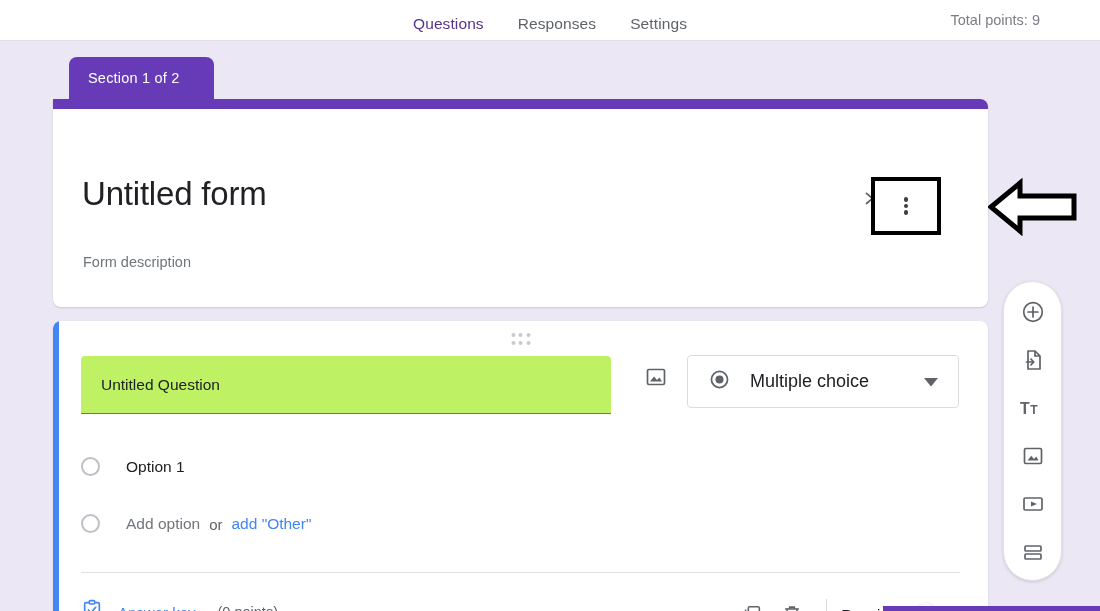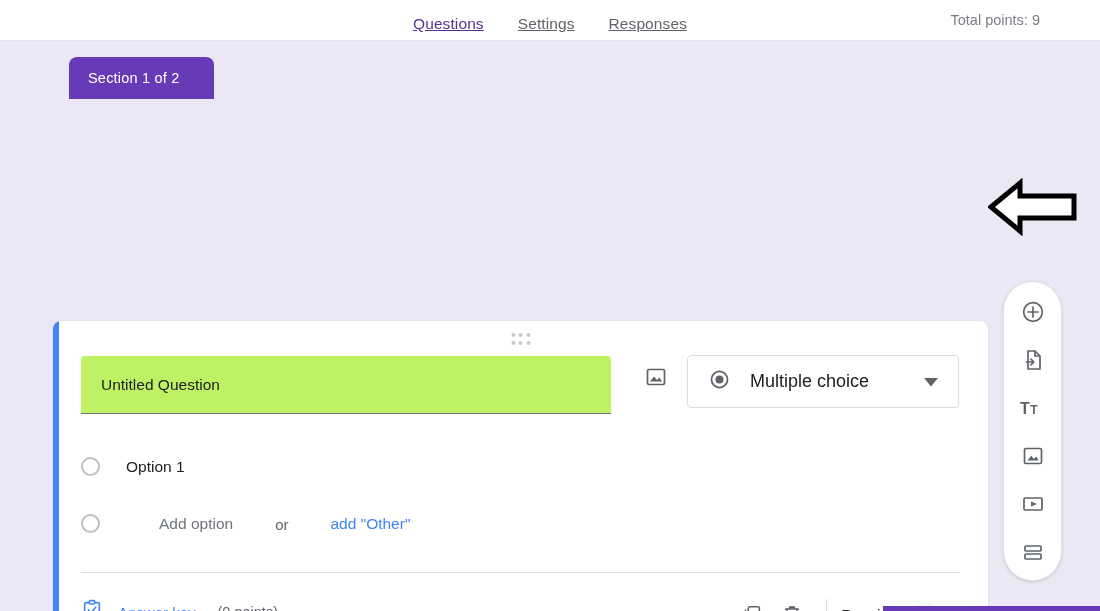--- a/index.html
+++ b/index.html
@@ -15,21 +15,21 @@
   .header {
     position: absolute; left: 0; top: 0; width: 1100px; height: 41px;
     background: #ffffff; border-bottom: 1px solid #e4e2e6;
     display: flex; align-items: flex-start; justify-content: center;
   }
   .tabs { display: flex; gap: 0px; align-items: flex-start; height: 41px; }
   .tab {
     position: relative; padding: 0 17px; height: 48px;
     display: flex; align-items: center; justify-content: center;
     font-size: 15.5px; color: #5f6368; letter-spacing: .1px;
-    cursor: pointer; white-space: nowrap; text-decoration: underline;
+    cursor: pointer; white-space: nowrap;
   }
   .tab.active { color: #56338c; font-weight: 500; }
   .tab.active::after {
     content: ""; position: absolute; left: 12px; right: 12px; bottom: 0;
     height: 3.5px; background: #4a2d86; border-radius: 3px 3px 0 0;
   }
   .total-points {
     position: absolute; right: 60px; top: 12px;
     font-size: 14.5px; color: #7c7c84;
   }
@@ -195,35 +195,56 @@
 <body>
 
 <div id="app">
 
   <div class="header">
     <div class="tabs">
       <div class="tab active">
         <span>Questions</span>
       </div>
       <div class="tab">
+        <span>Responses</span>
+      </div>
+      <div class="tab">
         <span>Settings</span>
-      </div>
-      <div class="tab">
-        <span>Responses</span>
       </div>
     </div>
     <div class="total-points">Total points: 9</div>
   </div>
 
   <div class="canvas">
 
     <div class="section-tab">
       <span>Section 1 of 2</span>
     </div>
 
+    <div class="form-card">
+      <div class="form-card-stripe"></div>
+
+      <div class="form-title">Untitled form</div>
+      <div class="form-desc">Form description</div>
+
+      <div class="collapse-icon">
+        <svg width="22" height="22" viewBox="0 0 24 24" fill="none" stroke="#5f6368" stroke-width="2" stroke-linecap="round" stroke-linejoin="round">
+          <polyline points="6,7 12,12 18,7"></polyline>
+          <polyline points="6,18 12,13 18,18"></polyline>
+        </svg>
+      </div>
+
+      <div class="kebab-box">
+        <div>
+          <div class="kebab-dot"></div>
+          <div class="kebab-dot"></div>
+          <div class="kebab-dot"></div>
+        </div>
+      </div>
+    </div>
 
     <div class="arrow-annotation">
       <svg width="90" height="58" viewBox="0 0 90 58">
         <polygon points="3,29 32,5 32,18 86,18 86,40 32,40 32,53" fill="#ffffff" stroke="#000000" stroke-width="5" stroke-linejoin="miter"></polygon>
       </svg>
     </div>
 
     <div class="q-card">
       <div class="q-accent"></div>
 
@@ -260,21 +281,21 @@
             <polygon points="0,0 14,0 7,8.5" fill="#5f6368"></polygon>
           </svg>
         </span>
       </div>
 
       <div class="option-row" style="top:125px;">
         <span class="opt-circle"></span>
         <span class="opt-text">Option 1</span>
       </div>
 
-      <div class="option-row" style="top:182px;gap:33px;">
+      <div class="option-row" style="top:182px;">
         <span class="opt-circle"></span>
         <span class="opt-text muted">Add option</span>
         <span class="opt-or">or</span>
         <span class="opt-link">add "Other"</span>
       </div>
 
       <div class="q-divider"></div>
 
       <div class="answer-key">
         <span>

